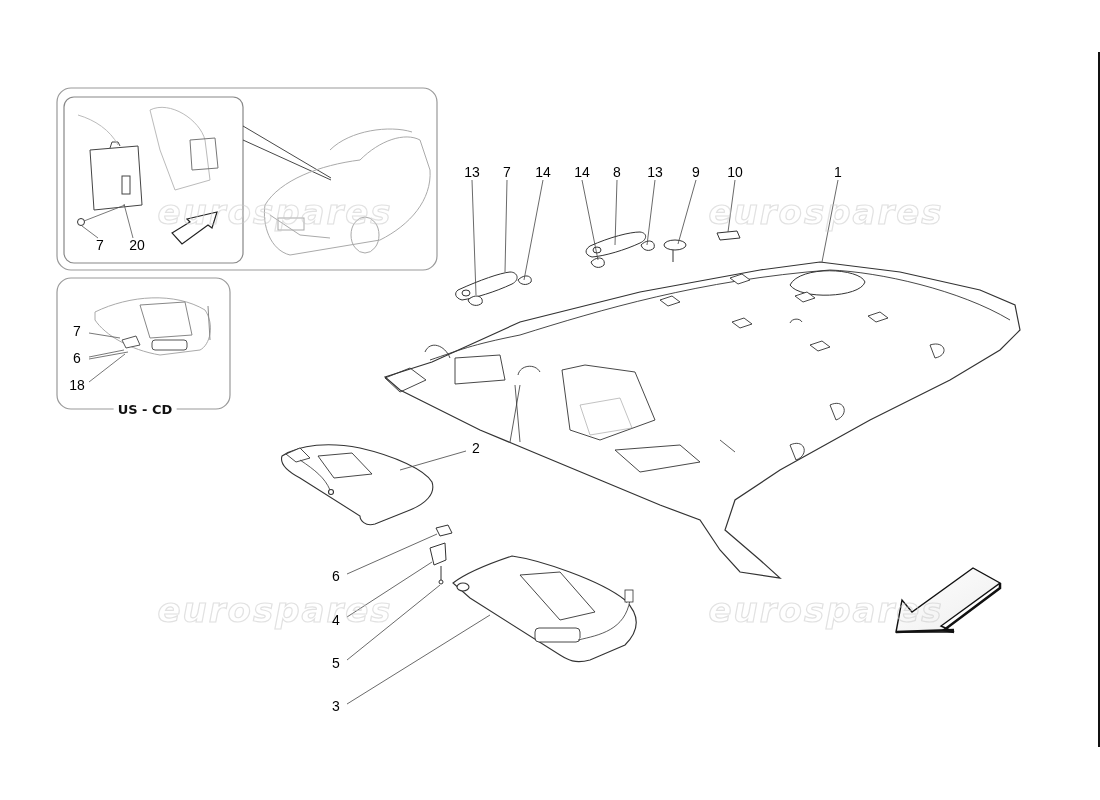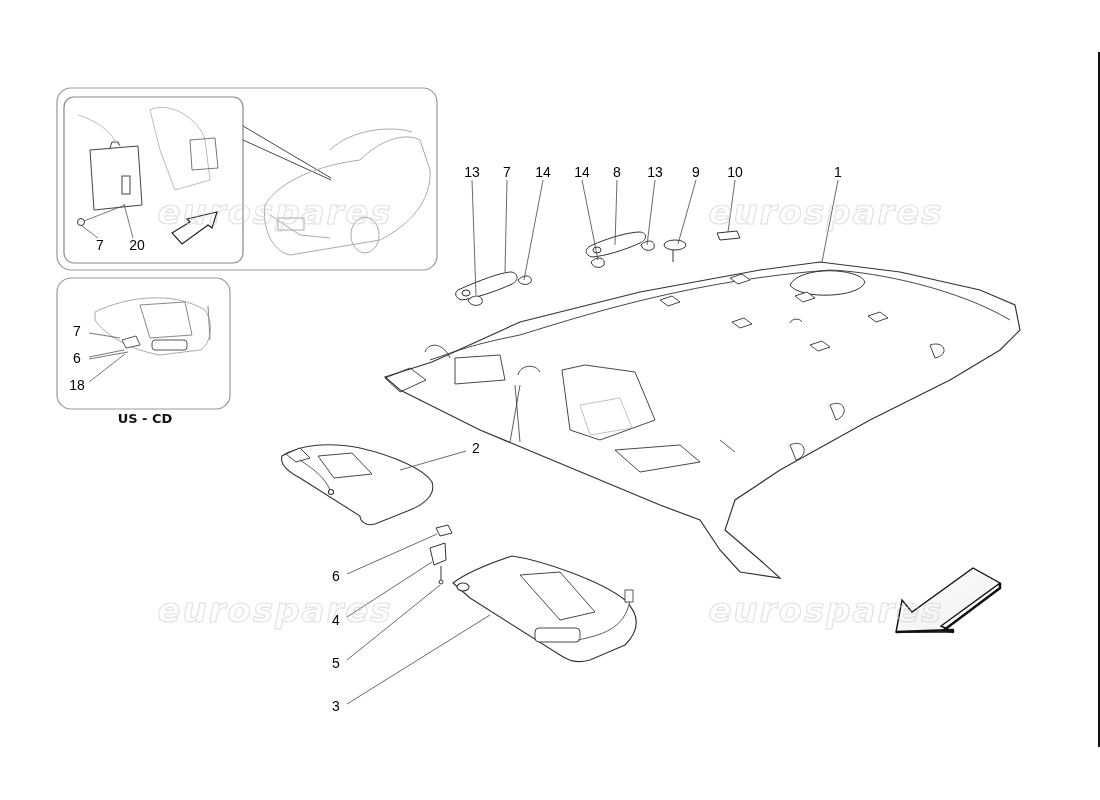--- a/index.html
+++ b/index.html
@@ -1,19 +1,19 @@
 <!DOCTYPE html>
 <html><head>
 <meta charset="utf-8">
 <style>
   html, body { margin:0; padding:0; background:#ffffff; }
   body { width:1100px; height:800px; position:relative; overflow:hidden; font-family:"Liberation Sans", sans-serif; }
   .canvas { position:absolute; left:0; top:0; width:1100px; height:800px; }
   .label { position:absolute; font-size:14px; color:#000000; font-family:"Liberation Sans", sans-serif; transform:translate(-50%,-50%); white-space:nowrap; }
-  .inset-title { position:absolute; font-size:13px; font-weight:bold; color:#111; transform:translate(-50%,-50%); background:#fff; padding:0 4px; font-family:"DejaVu Sans", sans-serif;margin-top:9px; }
+  .inset-title { position:absolute; font-size:13px; font-weight:bold; color:#111; transform:translate(-50%,-50%); background:#fff; padding:0 4px; font-family:"DejaVu Sans", sans-serif; }
   .watermark { position:absolute; font-family:"DejaVu Sans", sans-serif; font-style:italic; font-weight:bold; font-size:34px; color:transparent; -webkit-text-stroke:1.2px rgba(200,200,200,0.55); letter-spacing:2px; transform:translate(-50%,-50%); white-space:nowrap; }
   .rightbar { position:absolute; left:1098px; top:52px; width:2px; height:695px; background:#111; }
 </style>
 </head>
 <body>
 
 <div class="canvas">
   <svg width="1100" height="800" viewBox="0 0 1100 800">
     <defs>
       <linearGradient id="arrowShade" x1="0" y1="0" x2="1" y2="1">

